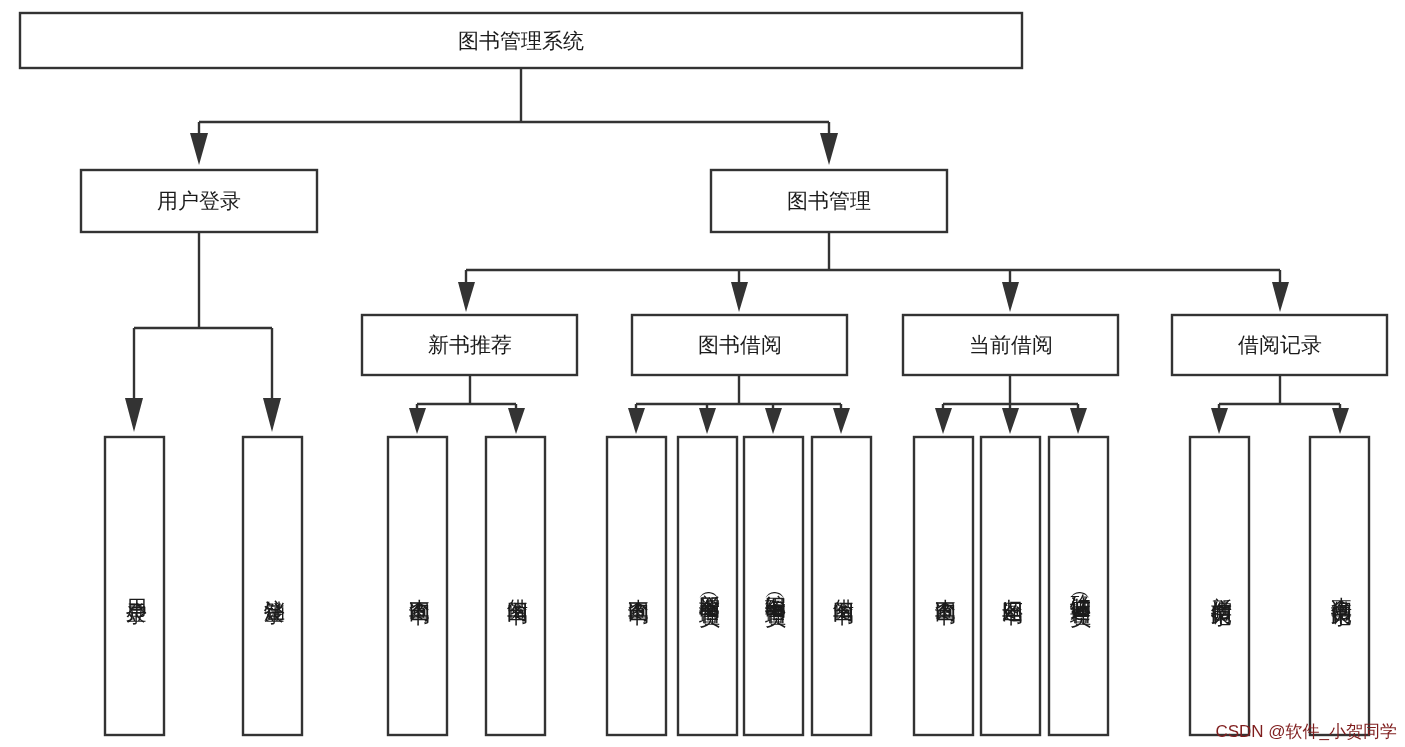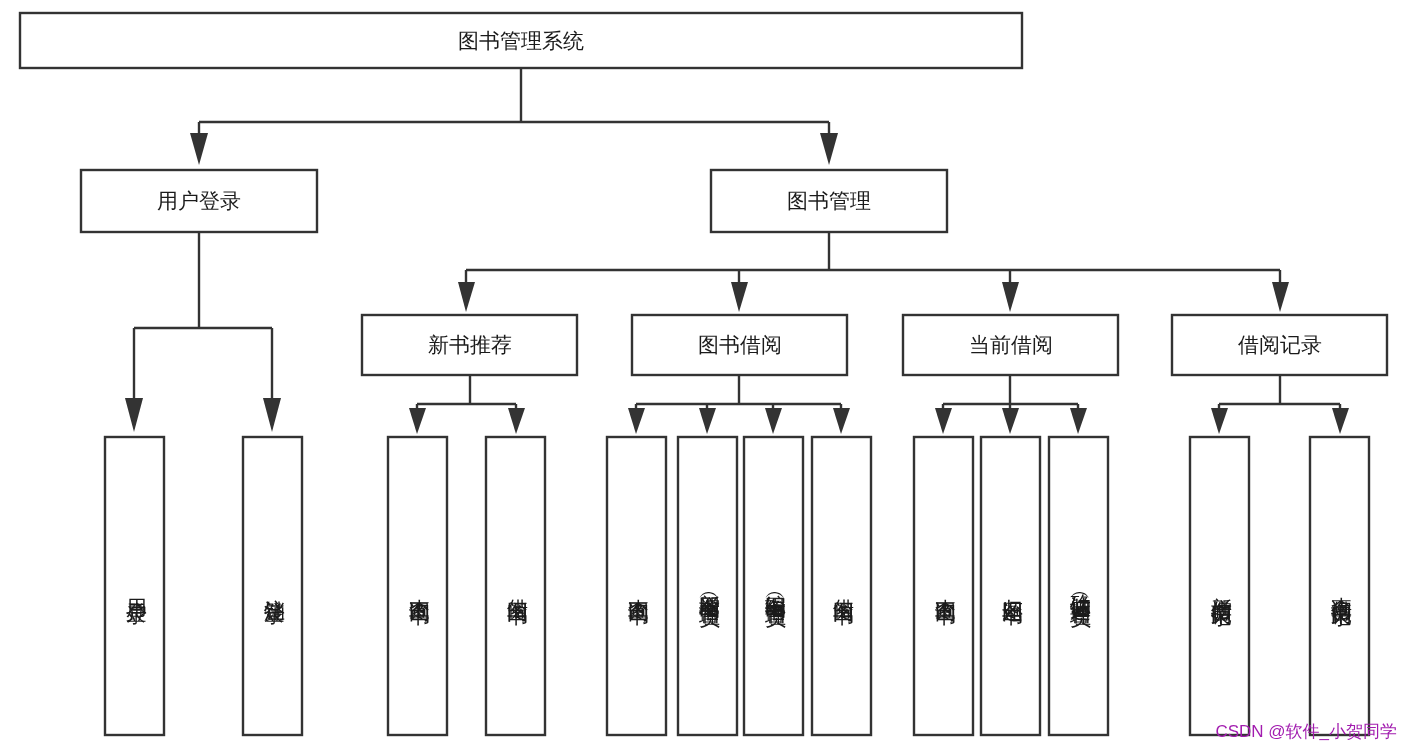--- a/index.html
+++ b/index.html
@@ -56,21 +56,21 @@
   .arrow-head {
     fill: #333333;
     stroke: none;
   }
   .watermark {
     position: absolute;
     right: 8px;
     bottom: 4px;
     font-family: "Liberation Sans", "DejaVu Sans", sans-serif;
     font-size: 17px;
-    color: #a21caf;
+    color: #7f1d1d;
     white-space: nowrap;
     user-select: none;
   }
 </style>
 </head>
 <body>
 
 <div id="diagram-root">
 
   <svg class="flow-canvas" viewBox="0 0 1405 747" xmlns="http://www.w3.org/2000/svg">

